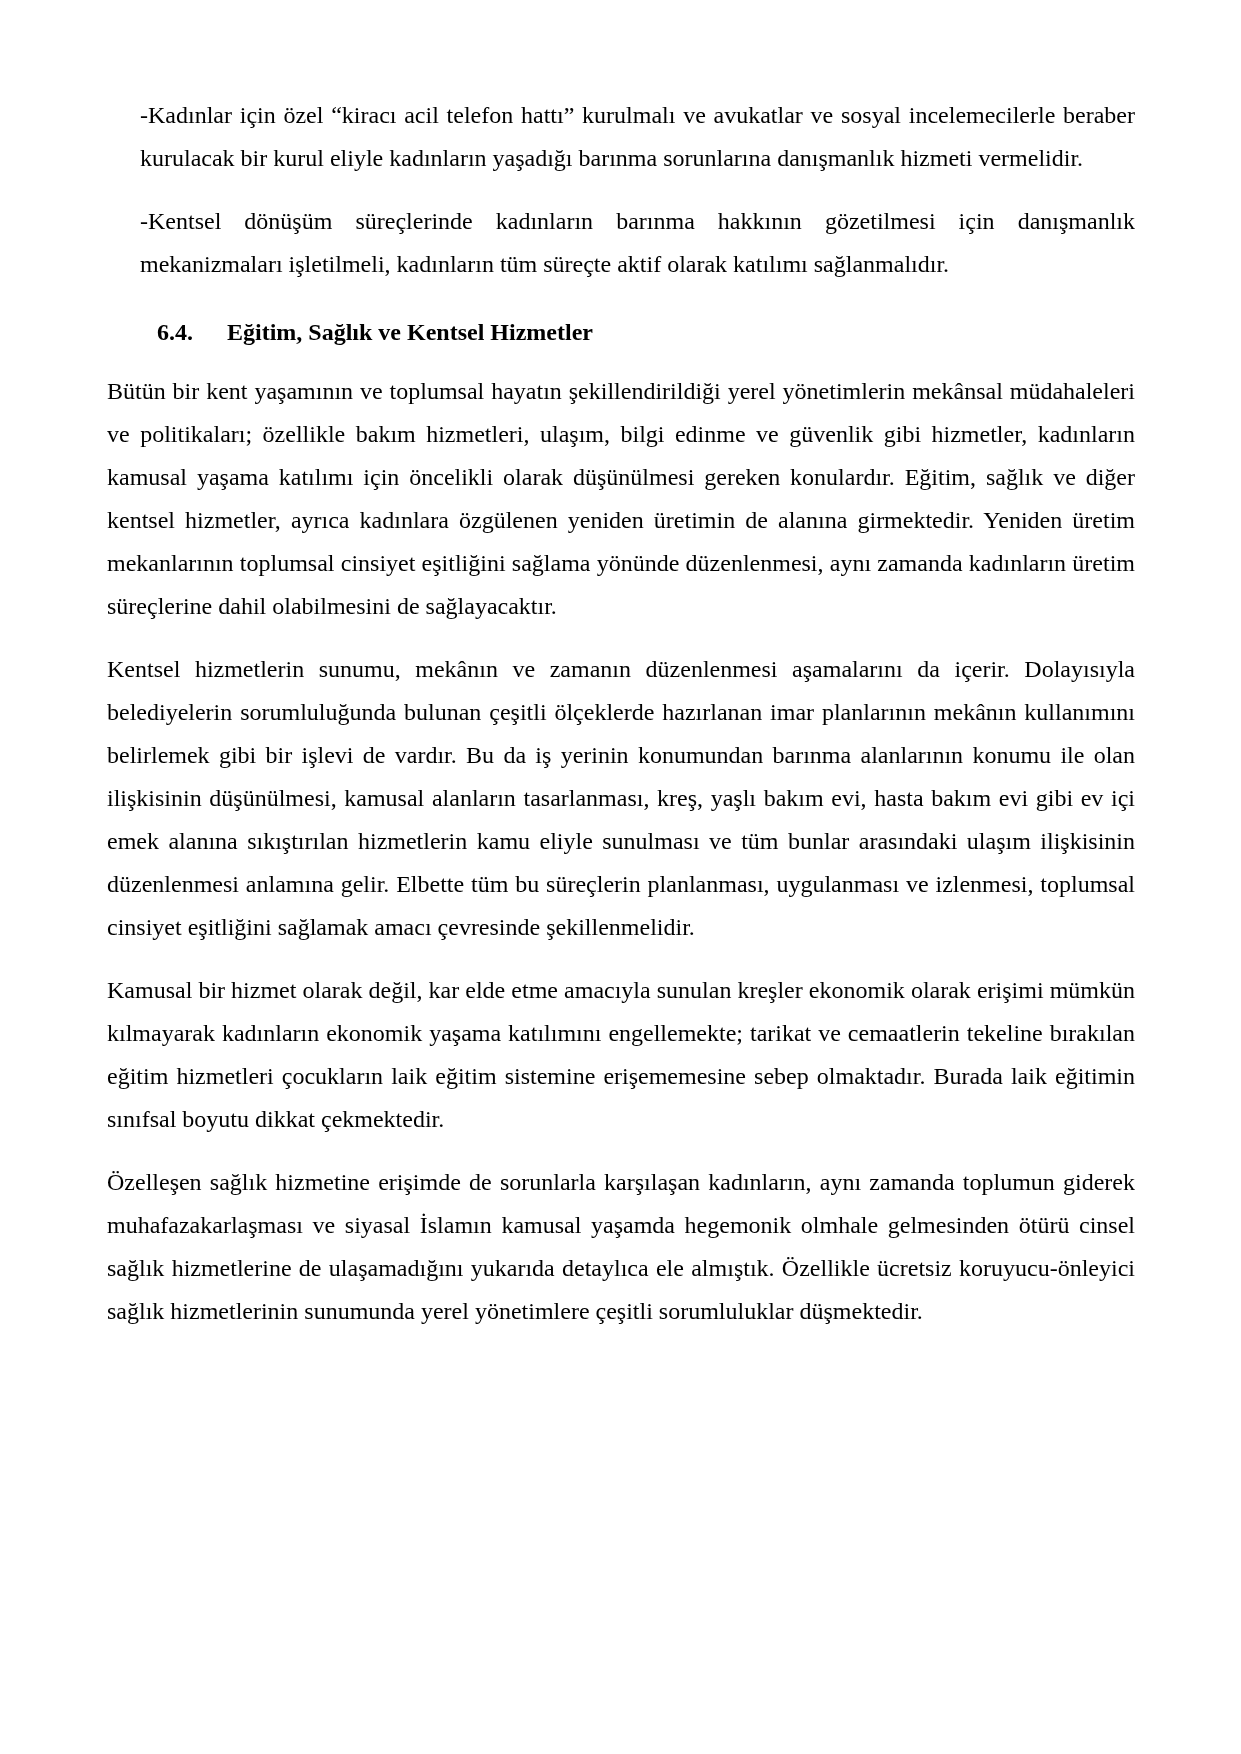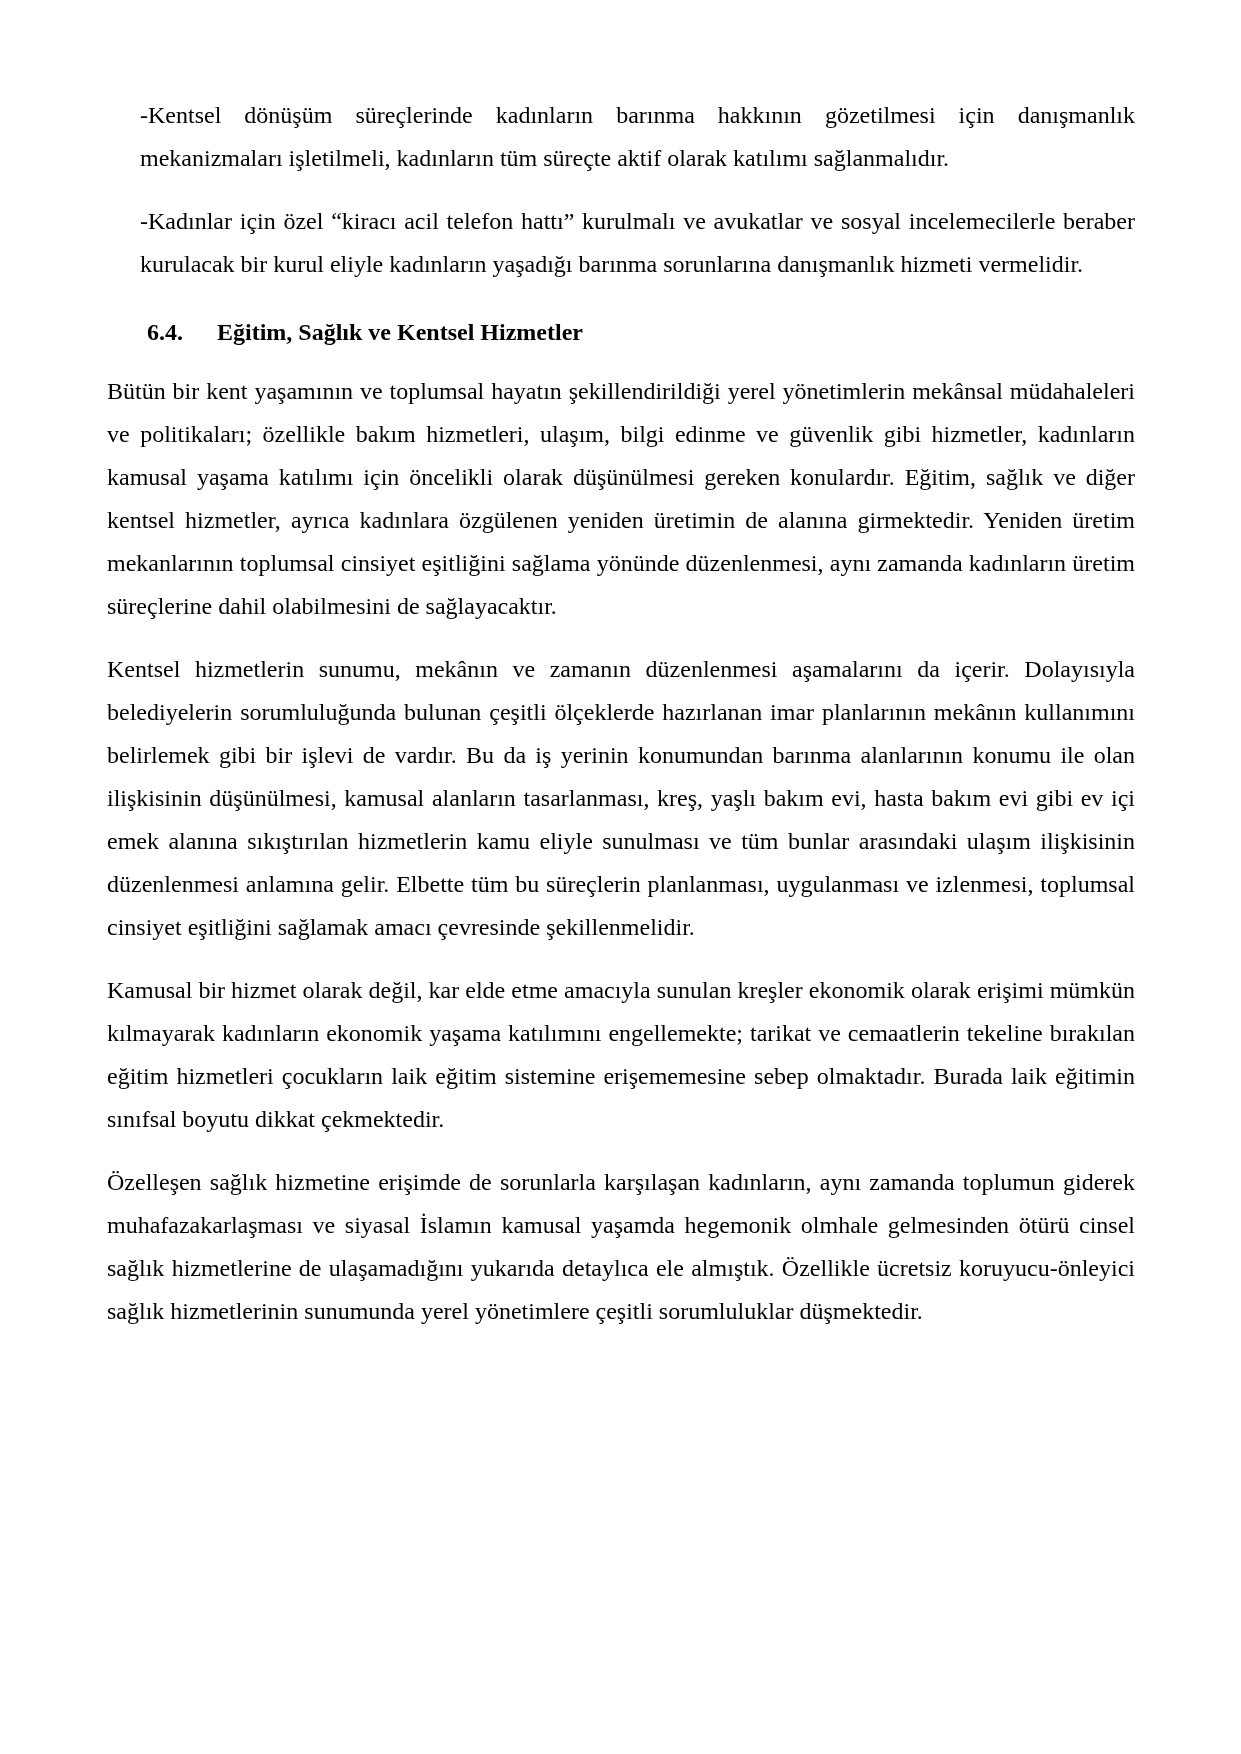--- a/index.html
+++ b/index.html
@@ -23,36 +23,36 @@
   .para {
     margin: 0 0 20px 0;
     text-align: justify;
   }
   .para.bullet {
     margin-left: 33px;
   }
   .heading {
     font-weight: bold;
     font-size: 24px;
-    margin: 25px 0 16px 40px;
+    margin: 25px 0 16px 50px;
     line-height: 43px;
   }
   .heading .num {
     display: inline-block;
     min-width: 70px;
   }
 </style>
 </head>
 <body>
 
 <div class="page">
 
+  <p class="para bullet">-Kadınlar için özel “kiracı acil telefon hattı” kurulmalı ve avukatlar ve sosyal incelemecilerle beraber kurulacak bir kurul eliyle kadınların yaşadığı barınma sorunlarına danışmanlık hizmeti vermelidir.</p>
+
   <p class="para bullet">-Kentsel dönüşüm süreçlerinde kadınların barınma hakkının gözetilmesi için danışmanlık mekanizmaları işletilmeli, kadınların tüm süreçte aktif olarak katılımı sağlanmalıdır.</p>
-
-  <p class="para bullet">-Kadınlar için özel “kiracı acil telefon hattı” kurulmalı ve avukatlar ve sosyal incelemecilerle beraber kurulacak bir kurul eliyle kadınların yaşadığı barınma sorunlarına danışmanlık hizmeti vermelidir.</p>
 
   <h2 class="heading">
     <span class="num">6.4.</span><span class="title">Eğitim, Sağlık ve Kentsel Hizmetler</span>
   </h2>
 
   <p class="para">Bütün bir kent yaşamının ve toplumsal hayatın şekillendirildiği yerel yönetimlerin mekânsal müdahaleleri ve politikaları; özellikle bakım hizmetleri, ulaşım, bilgi edinme ve güvenlik gibi hizmetler, kadınların kamusal yaşama katılımı için öncelikli olarak düşünülmesi gereken konulardır. Eğitim, sağlık ve diğer kentsel hizmetler, ayrıca kadınlara özgülenen yeniden üretimin de alanına girmektedir. Yeniden üretim mekanlarının toplumsal cinsiyet eşitliğini sağlama yönünde düzenlenmesi, aynı zamanda kadınların üretim süreçlerine dahil olabilmesini de sağlayacaktır.</p>
 
   <p class="para">Kentsel hizmetlerin sunumu, mekânın ve zamanın düzenlenmesi aşamalarını da içerir. Dolayısıyla belediyelerin sorumluluğunda bulunan çeşitli ölçeklerde hazırlanan imar planlarının mekânın kullanımını belirlemek gibi bir işlevi de vardır. Bu da iş yerinin konumundan barınma alanlarının konumu ile olan ilişkisinin düşünülmesi, kamusal alanların tasarlanması, kreş, yaşlı bakım evi, hasta bakım evi gibi ev içi emek alanına sıkıştırılan hizmetlerin kamu eliyle sunulması ve tüm bunlar arasındaki ulaşım ilişkisinin düzenlenmesi anlamına gelir. Elbette tüm bu süreçlerin planlanması, uygulanması ve izlenmesi, toplumsal cinsiyet eşitliğini sağlamak amacı çevresinde şekillenmelidir.</p>
 
   <p class="para">Kamusal bir hizmet olarak değil, kar elde etme amacıyla sunulan kreşler ekonomik olarak erişimi mümkün kılmayarak kadınların ekonomik yaşama katılımını engellemekte; tarikat ve cemaatlerin tekeline bırakılan eğitim hizmetleri çocukların laik eğitim sistemine erişememesine sebep olmaktadır. Burada laik eğitimin sınıfsal boyutu dikkat çekmektedir.</p>

